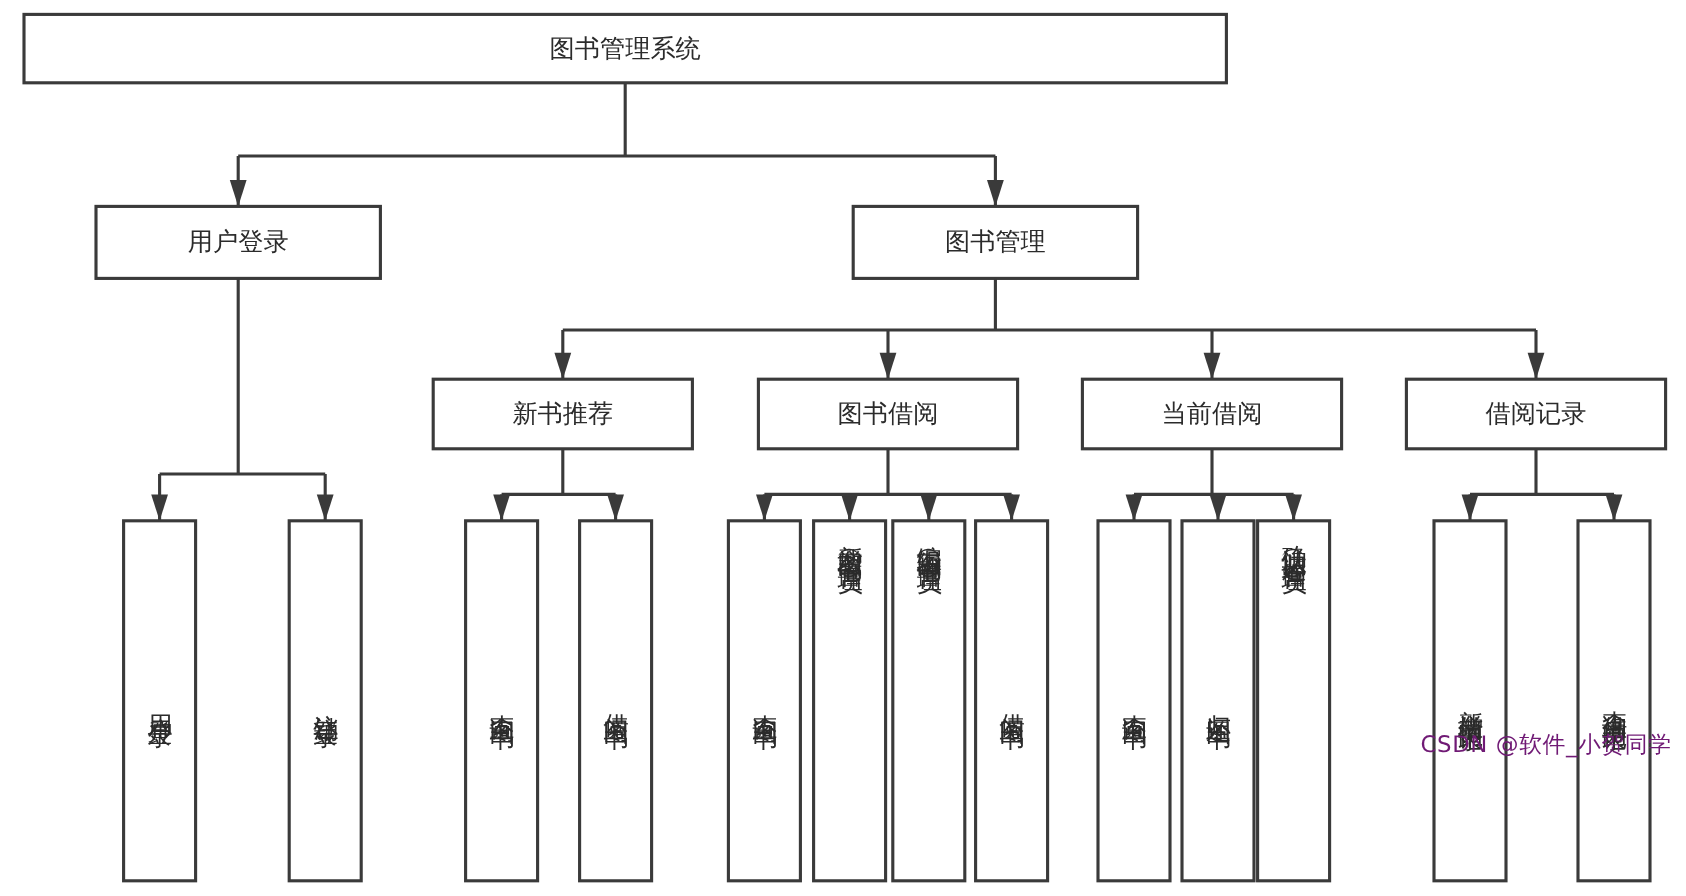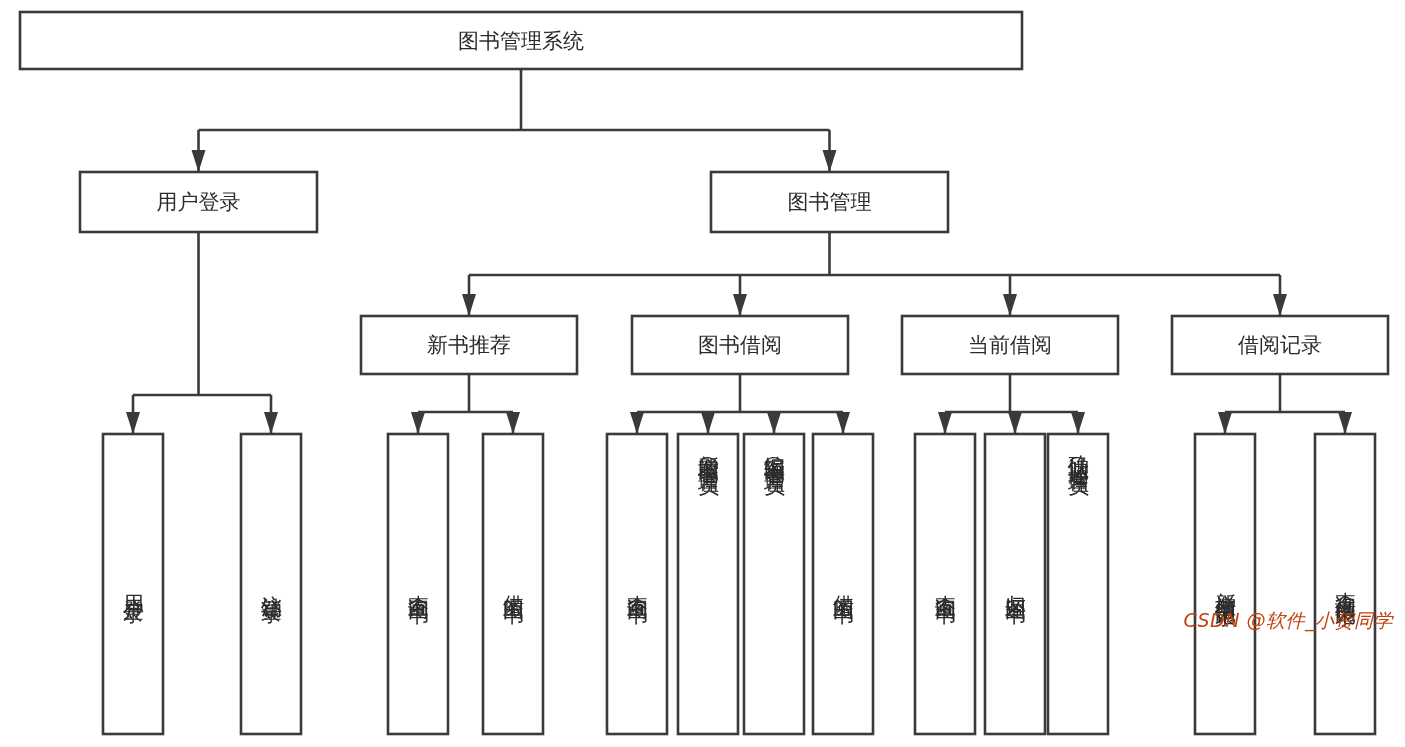--- a/index.html
+++ b/index.html
@@ -66,24 +66,23 @@
     letter-spacing: 3px;
     color: #2b2b2b;
     white-space: nowrap;
   }
   .watermark {
     position: absolute;
     right: 12px;
     bottom: 6px;
     font-family: "DejaVu Sans", "Liberation Sans", sans-serif;
     font-size: 19px;
-    color: #c2410c;
+    color: #701a75;
     letter-spacing: 0.5px;
     white-space: nowrap;
-    font-style: italic;
   }
 </style>
 </head>
 <body>
 
 <div id="diagram-root">
 
   <svg id="tree-svg" viewBox="0 0 1405 747" xmlns="http://www.w3.org/2000/svg">
     <g id="connector-layer">
         <line x1="521" y1="69" x2="521" y2="130" class="connector"></line>

